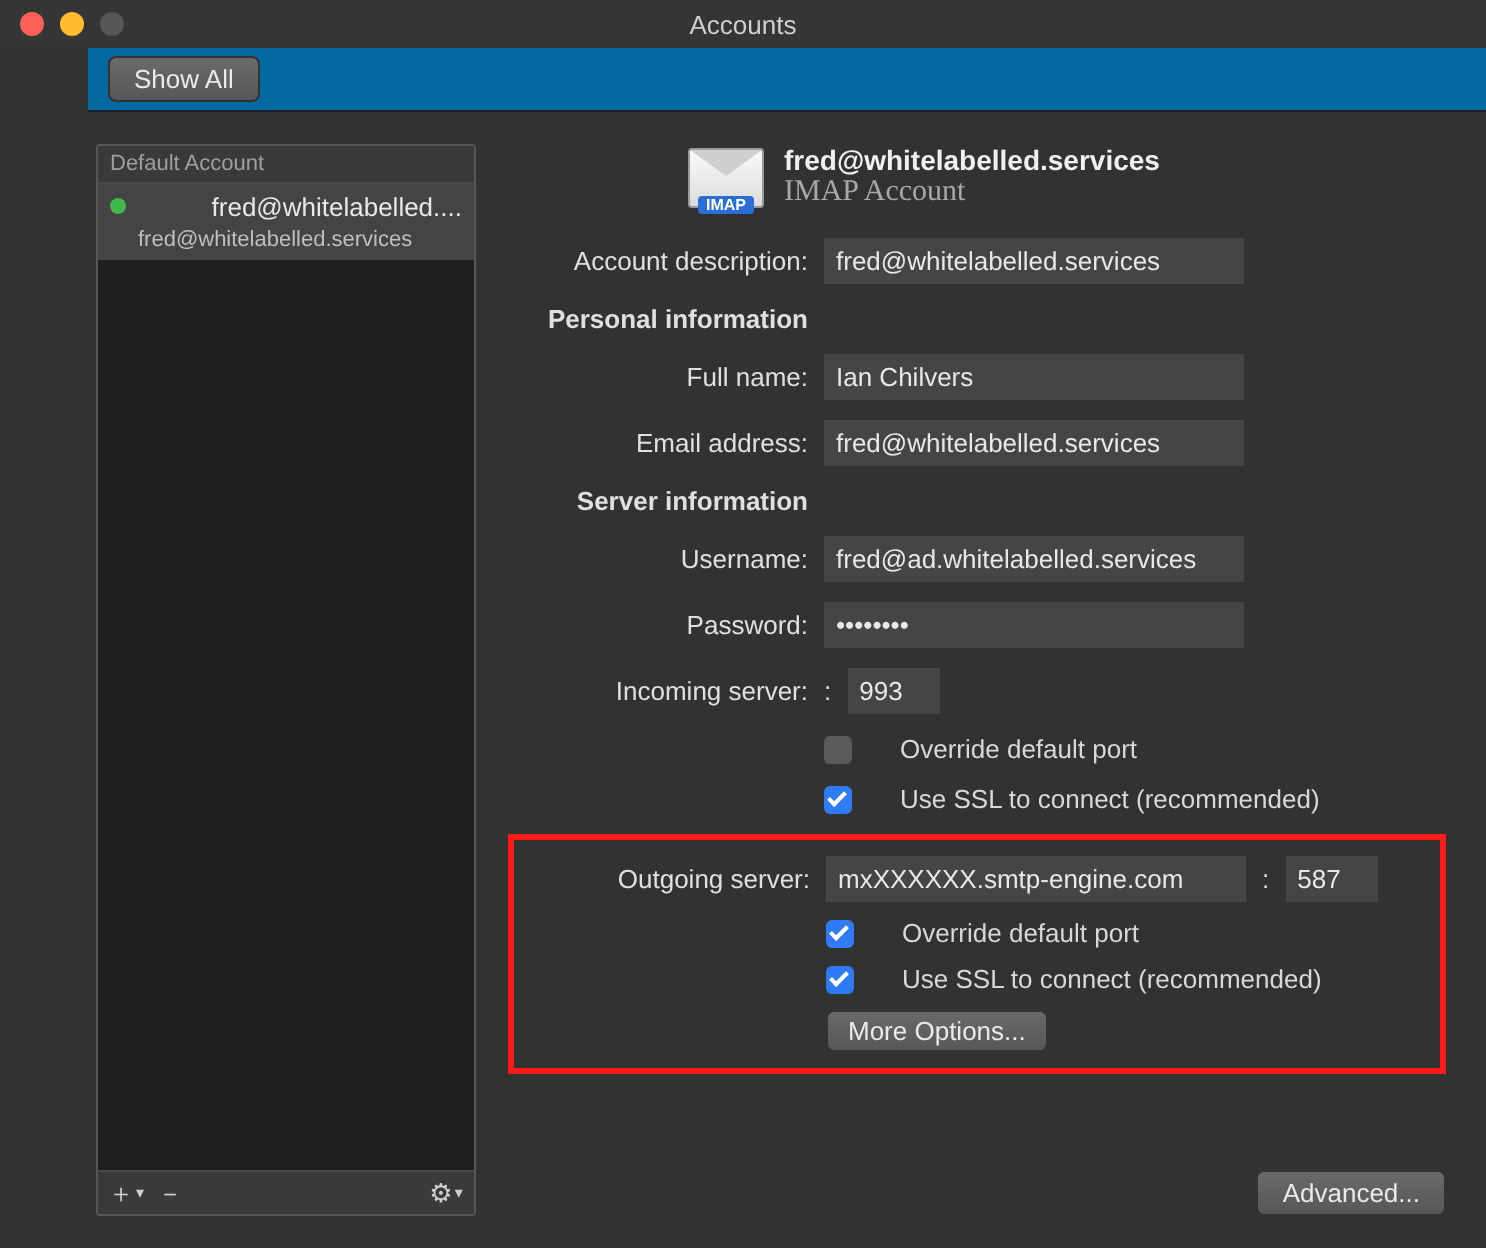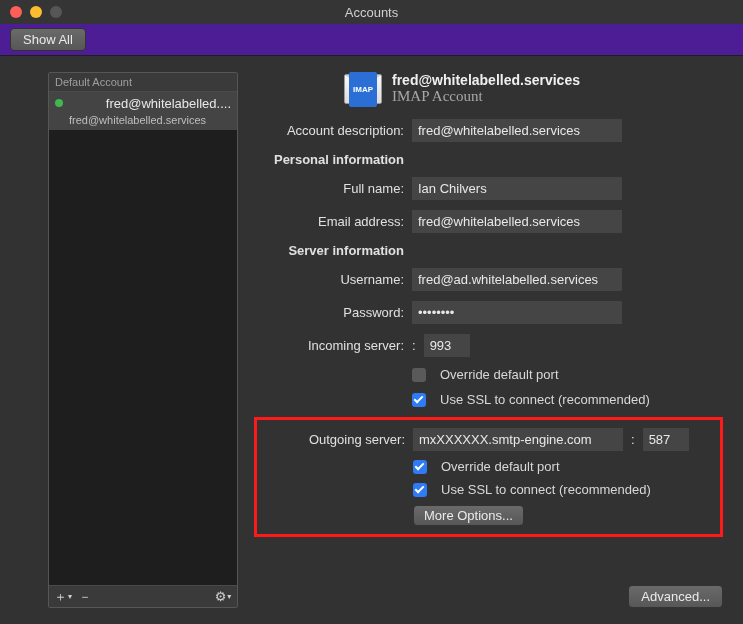--- a/index.html
+++ b/index.html
@@ -21,22 +21,23 @@
   .traffic { display: flex; gap: 8px; padding-left: 10px; }
   .tl { width: 12px; height: 12px; border-radius: 50%; }
   .tl.red { background: #ff5f57; }
   .tl.yel { background: #febc2e; }
   .tl.gre { background: #565656; }
   .title { position: absolute; left: 0; right: 0; text-align: center; font-size: 13px; color: #cfcfcf; }
   .toolbar {
     height: 32px;
     display: flex; align-items: center;
     padding: 0 10px;
-    background: #4c1d95;
+    background: #0369a1;
     border-bottom: 1px solid #1e1e1e;
+    margin-left: 44px;
   }
   .btn {
     background: linear-gradient(#6a6a6a,#575757);
     border: 1px solid #333;
     border-radius: 4px;
     color: #eaeaea;
     padding: 3px 12px;
     font-size: 13px;
     cursor: default;
   }
@@ -115,40 +116,40 @@
     content: ""; position: absolute; left: 0; right: 0; top: 0;
     border-left: 18px solid transparent;
     border-right: 18px solid transparent;
     border-top: 13px solid #cfcfcf;
   }
   .mail-badge {
     position: absolute; bottom: -4px; left: 4px; right: 4px;
     background: #2b6fd6; color: #fff;
     font-size: 8px; font-weight: bold;
     text-align: center; border-radius: 2px;
-    padding: 13px 0;
+    padding: 0 0;
   }
   .acct-title { font-weight: 600; font-size: 14px; color: #f0f0f0; }
   .acct-sub { font-size: 15px; color: #a8a8a8; font-family: Liberation Serif, serif; }
   .form { display: flex; flex-direction: column; gap: 10px; }
   .row { display: flex; align-items: center; gap: 8px; }
   .lbl { width: 150px; text-align: right; color: #e0e0e0; }
   .lbl.bold { font-weight: 700; }
   input[type=text], input[type=password] {
     background: #454545;
     border: none;
     color: #e8e8e8;
     padding: 4px 6px;
     font-size: 13px;
     height: 23px;
   }
   .wide { width: 210px; }
   .port-sep { color: #e0e0e0; }
   .port { width: 46px; text-align: left; }
-  .chk-row { display: flex; align-items: center; gap: 14px; margin-left: 158px; }
+  .chk-row { display: flex; align-items: center; gap: 24px; margin-left: 158px; }
   input[type=checkbox] {
     appearance: none;
     width: 14px; height: 14px;
     border-radius: 3px;
     background: #5a5a5a;
     position: relative;
     cursor: default;
   }
   input[type=checkbox]:checked { background: #2f7af5; }
   input[type=checkbox]:checked:after {

